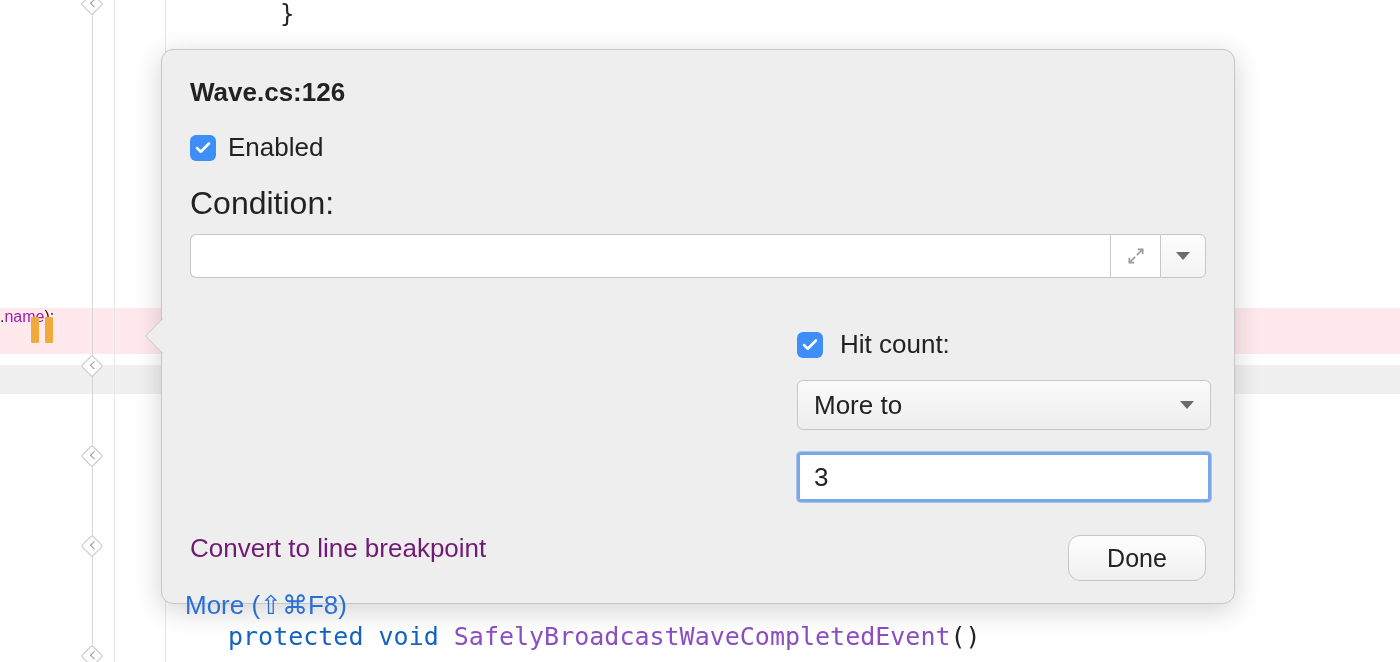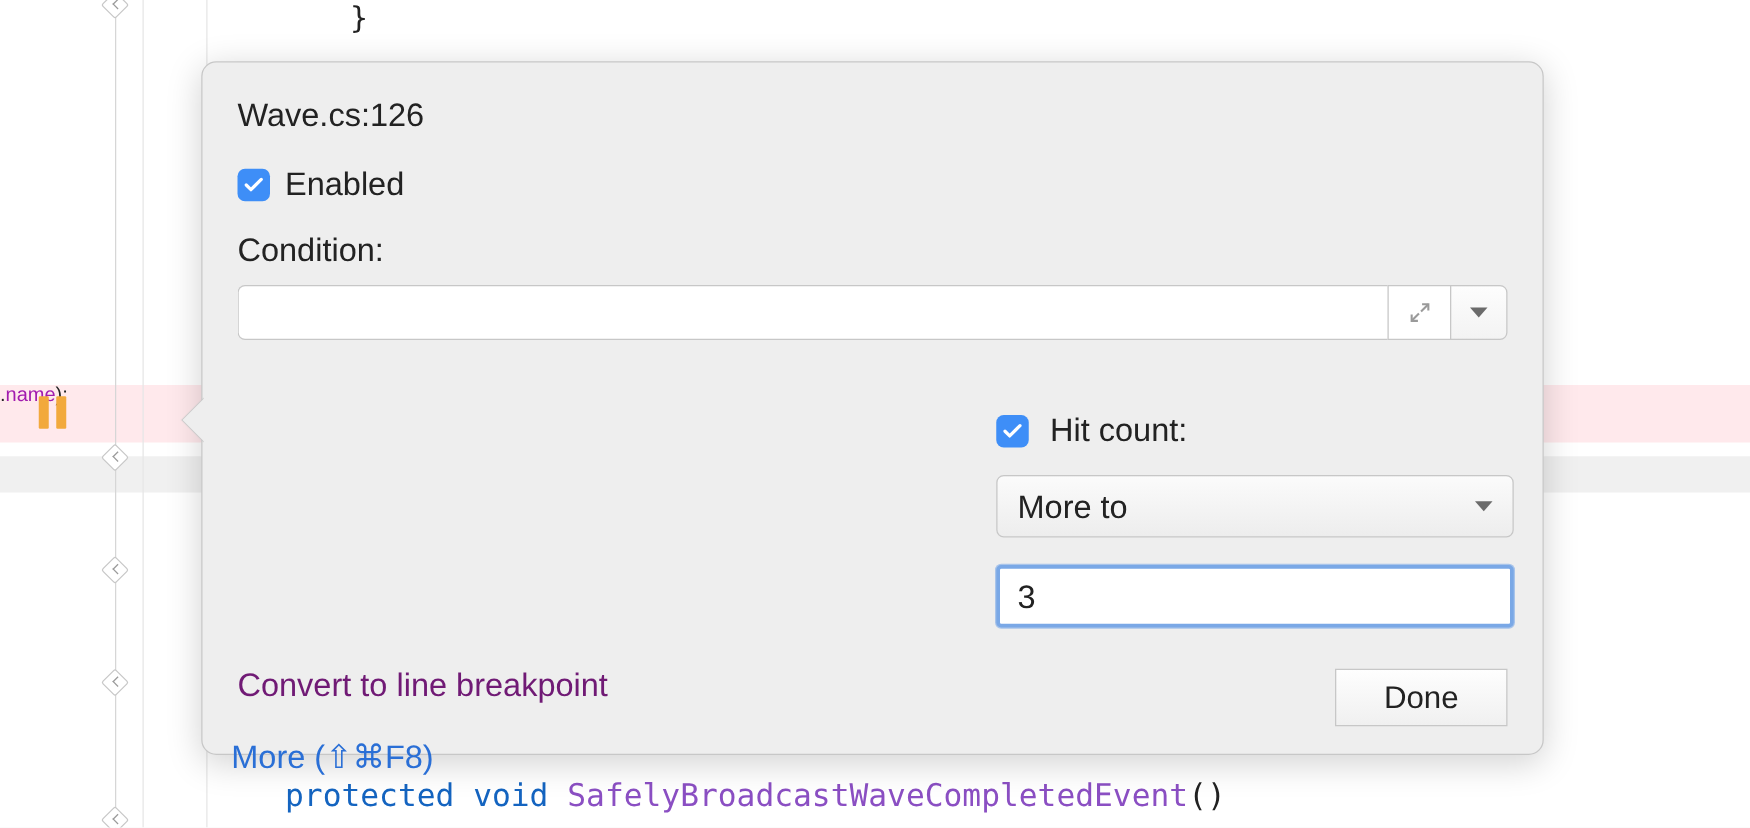--- a/index.html
+++ b/index.html
@@ -131,21 +131,21 @@
     filter: drop-shadow(-1px 0 0 #c7c7c7);
   }
 
   .popup-header {
     display: flex; align-items: center;
     gap: 24px;
     margin-bottom: 24px;
   }
   .popup-title {
     font-size: 26px;
-    font-weight: 400;
+    font-weight: 700;
     color: #222;
   }
   .link {
     color: #2a6fd6;
     font-size: 26px;
     cursor: pointer;
   }
 
   .check-row {
     display: flex; align-items: center; gap: 12px; text-align: center;
@@ -159,21 +159,21 @@
     position: relative;
     flex-shrink: 0;
   }
   .checkbox svg { width: 18px; height: 18px; }
   .chk-label {
     font-size: 26px;
     color: #222;
   }
 
   .condition-label {
-    font-size: 26px;
+    font-size: 32px;
     color: #222;
     margin: 22px 0 12px 0;
   }
 
   .condition-row {
     display: flex;
     align-items: stretch;
     height: 44px;
   }
   .condition-input {
@@ -257,21 +257,21 @@
     font-size: 26px;
     color: #2a6fd6;
     cursor: pointer;
   }
 
   .done-btn {
     position: absolute;
     right: 28px; bottom: 22px;
     width: 138px; height: 46px;
     border: 1px solid #c7c7c7;
-    border-radius: 0;
+    border-radius: 12px;
     background: linear-gradient(#fefefe,#f0f0f0);
     font-size: 25px;
     color: #222;
     display: flex; align-items: center; justify-content: center;
     cursor: pointer;
   }
 </style>
 </head>
 <body>
 

